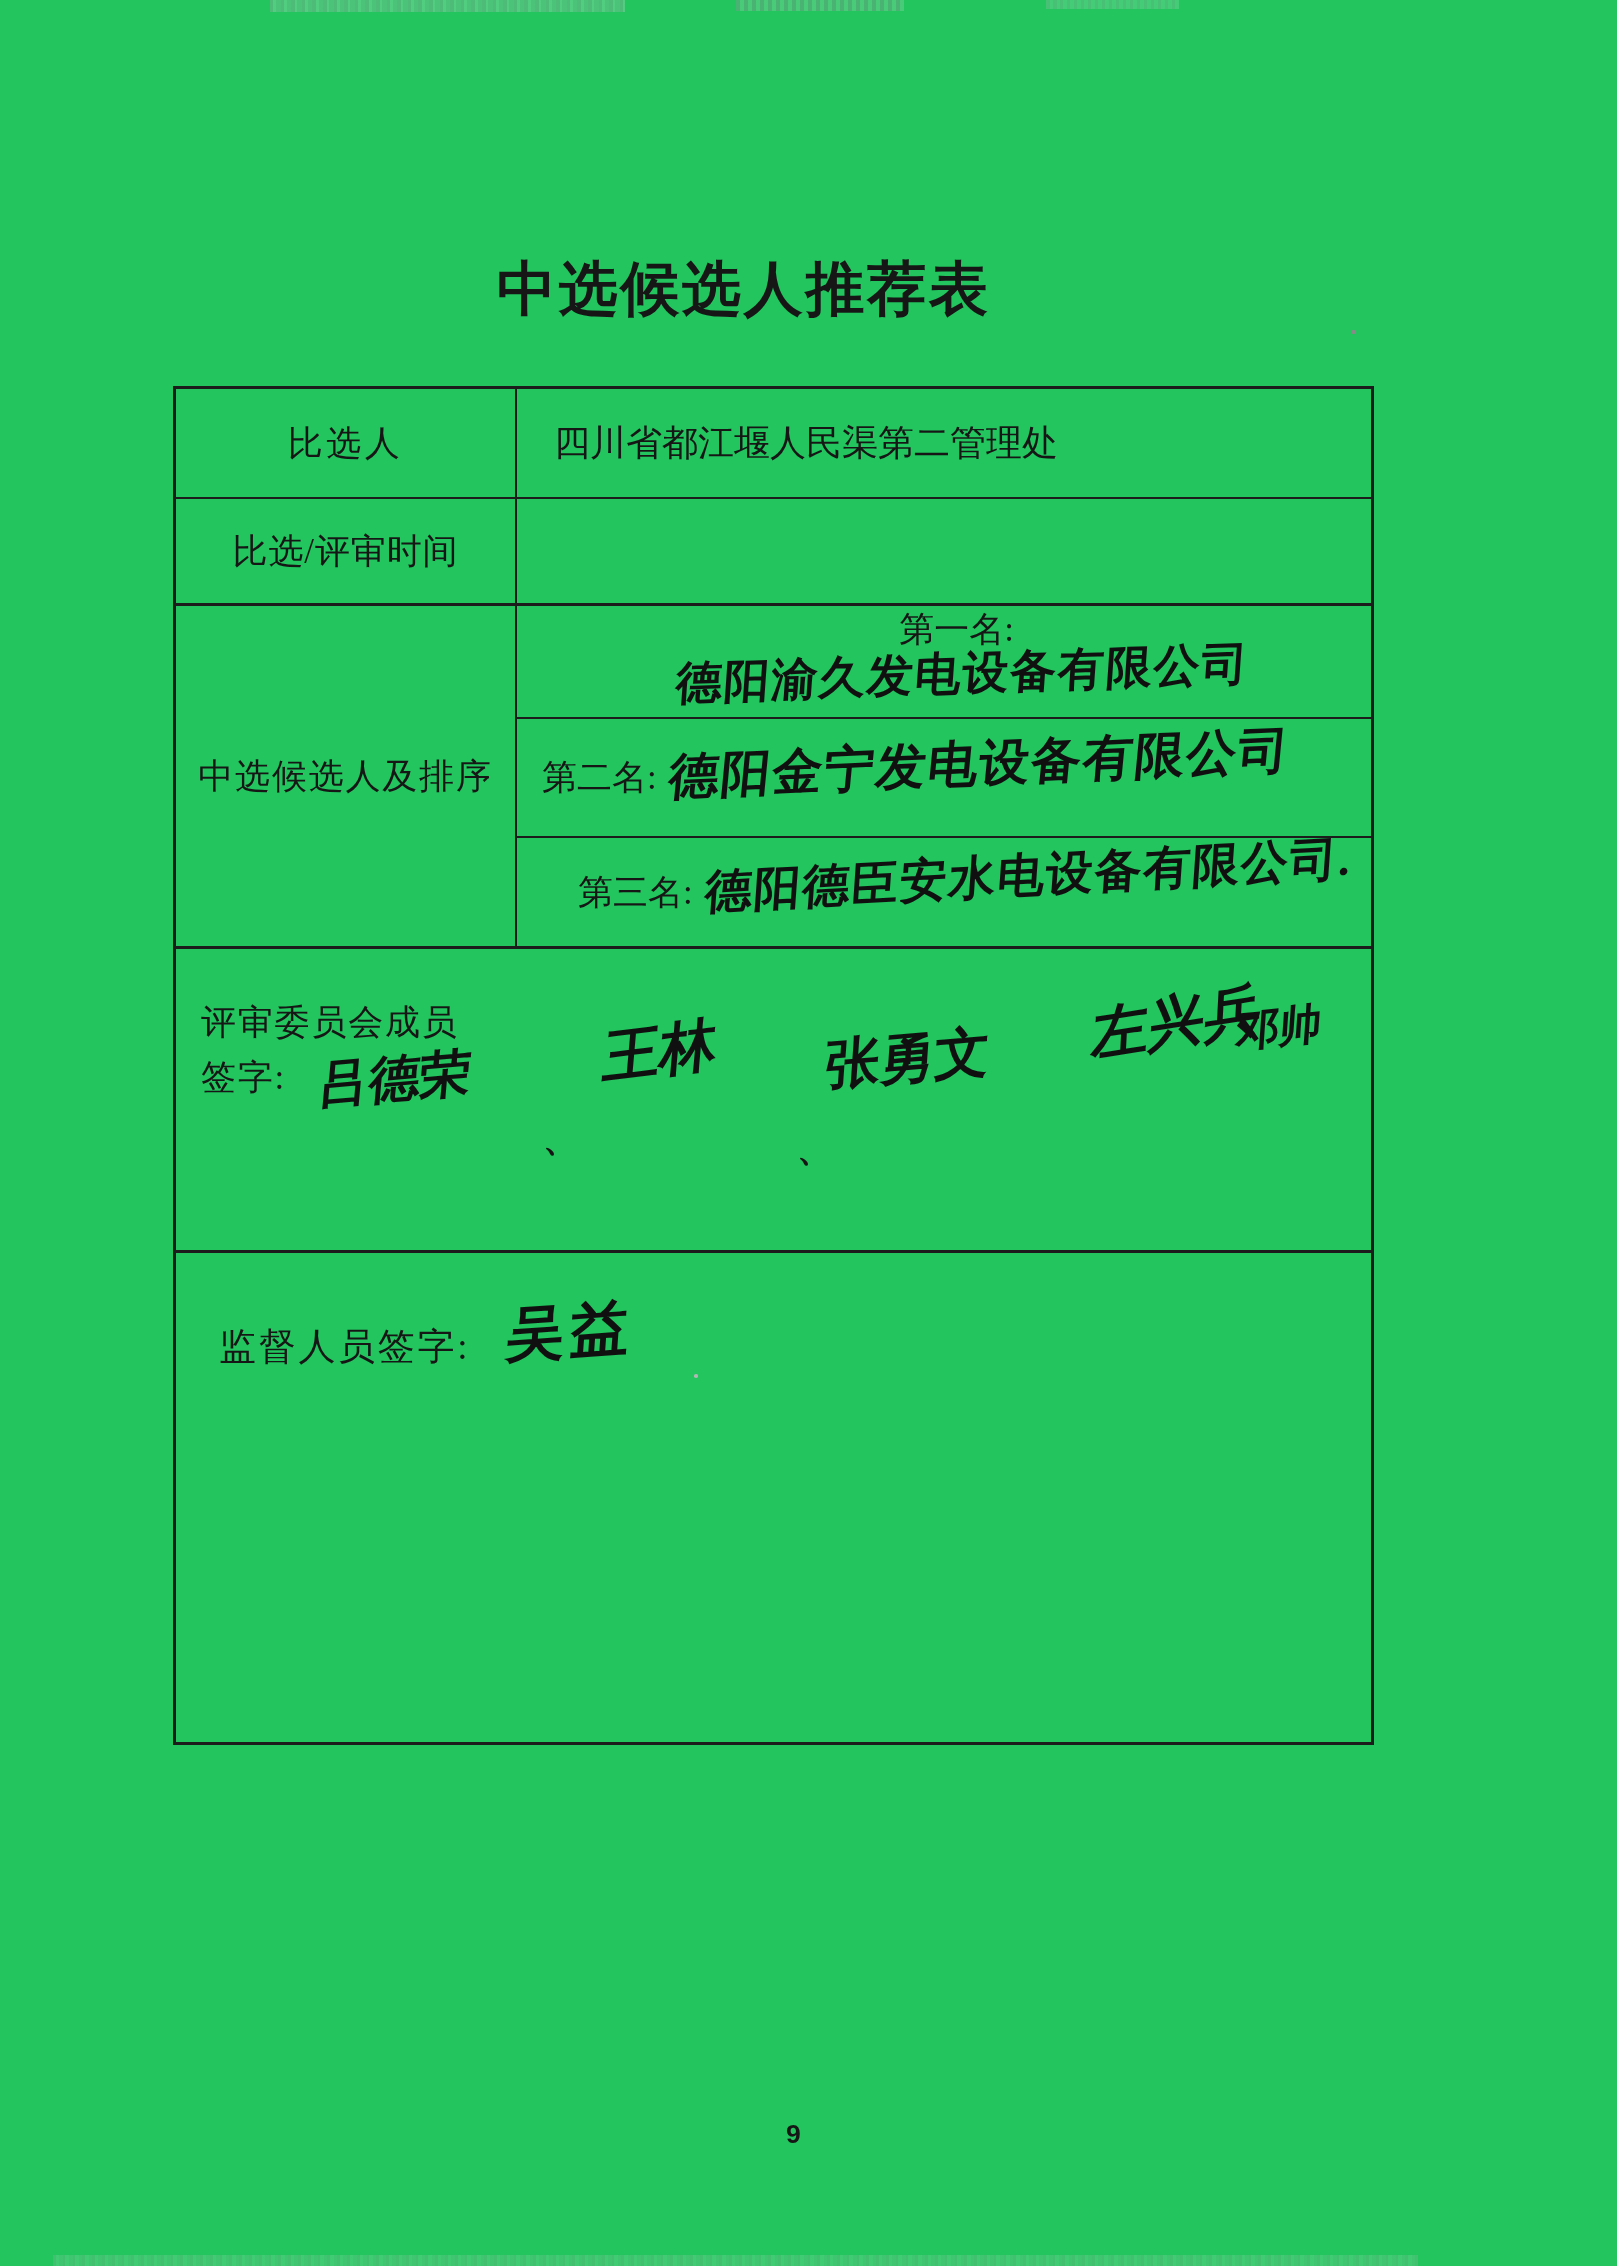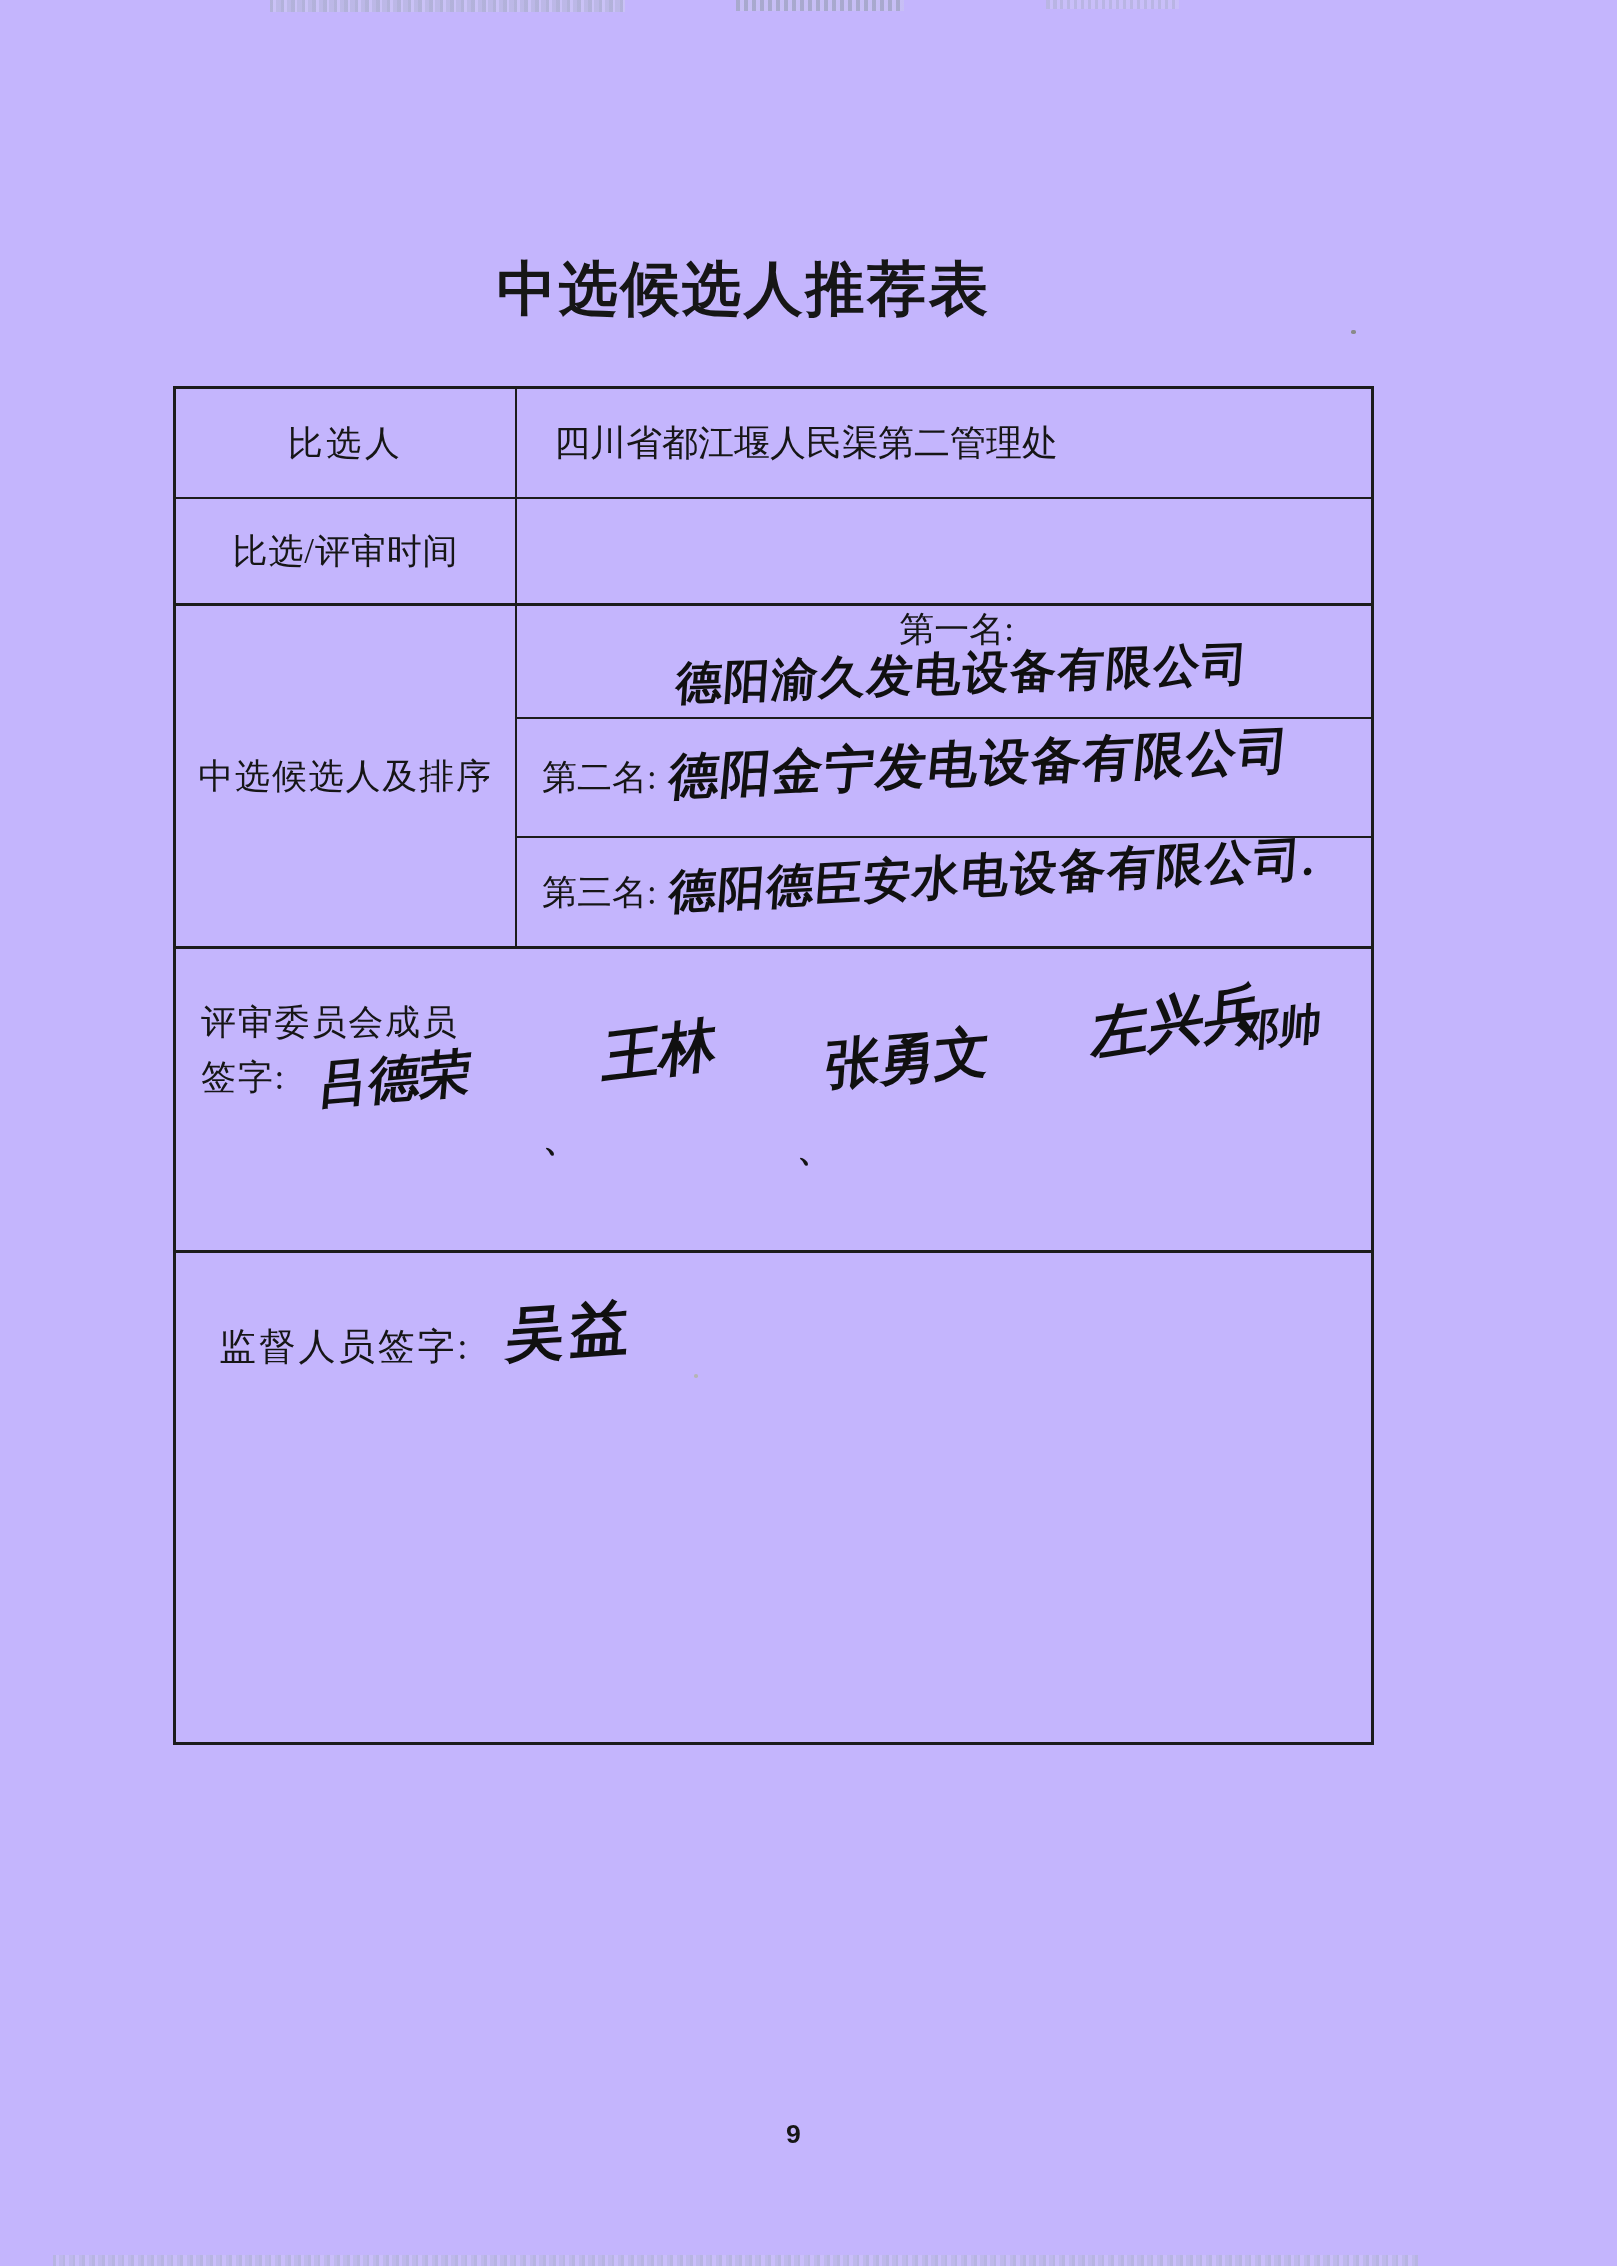--- a/index.html
+++ b/index.html
@@ -1,20 +1,20 @@
 <!DOCTYPE html>
 <html style="font-size:14px"><head>
 <meta charset="utf-8">
 <style>
   * { margin:0; padding:0; box-sizing:border-box; }
   html,body { background:#ffffff; }
   .page {
     position:relative;
     width:1617px; height:2266px;
-    background:#c4b5fd;
+    background:#22c55e;
     overflow:hidden;
     font-family:"Liberation Serif","DejaVu Serif",serif;
     color:#161616;
   }
 
   
   .artifact { position:absolute; pointer-events:none; }
   .artifact.top1 { left:270px; top:0; width:355px; height:12.4px;
     background:repeating-linear-gradient(90deg, rgba(150,172,162,.38) 0 3.5px, rgba(220,232,226,.25) 3.5px 6.2px, rgba(170,190,180,.30) 6.2px 10.6px);
   }
@@ -69,21 +69,21 @@
   .project-value-line {
     font-weight:bold; letter-spacing:0.9px; line-height:55px;
     text-decoration:underline; text-decoration-thickness:2.7px; text-underline-offset:8px;
     font-size:37px; white-space:nowrap;
   }
 
   .cand-col { flex:1 1 auto; display:flex; flex-direction:column; }
   .cand-sub { display:flex; align-items:center; padding-left:25px; }
   .cand-sub.s1 { height:113px; border-bottom:2.7px solid #1c1c1c;flex-direction:column; }
   .cand-sub.s2 { height:119px; border-bottom:2.7px solid #1c1c1c; }
-  .cand-sub.s3 { flex:1 1 auto; }
+  .cand-sub.s3 { flex:1 1 auto;margin-left:36px; }
   .rank-label { font-size:35px; white-space:nowrap; }
 
   .hand {
     font-family:"Liberation Serif","DejaVu Serif",serif;
     font-weight:600; color:#101010;
     white-space:nowrap;
   }
   .cand-name {
     font-size:46px; margin-left:12.4px;
     transform:rotate(-2deg) skewX(-6deg);

